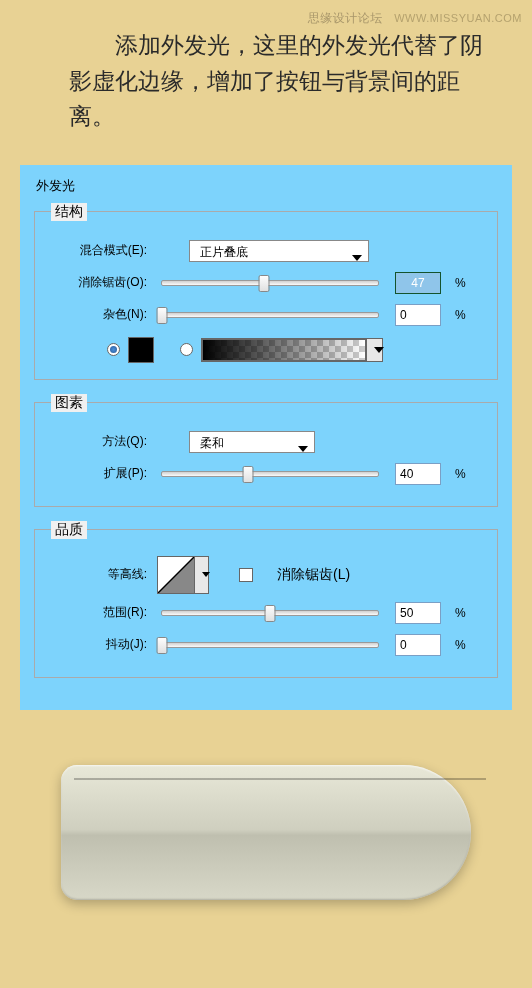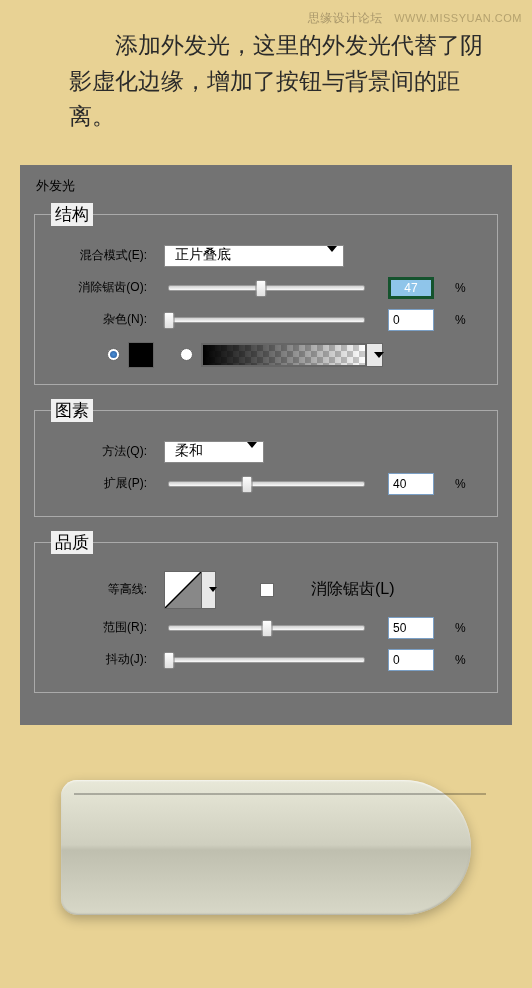--- a/index.html
+++ b/index.html
@@ -23,67 +23,68 @@
     .description {
       padding: 28px 40px 20px 40px;
       font-size: 23px;
       line-height: 1.55;
       color: #2a2a2a;
       font-family: "KaiTi", "STKaiti", serif;
       margin-left: 29px;
     }
     .description p { text-indent: 2em; }
     .panel {
-      background: #737373;
+      background: #7dd3fc;
       margin: 10px 20px 0 20px;
       padding: 12px 14px 18px 14px;
       font-size: 13px;
       color: #000;
       font-family: SimSun, "Microsoft YaHei", sans-serif;
     }
     .panel-title {
       font-size: 13px;
       margin-bottom: 4px;
       padding-left: 2px;
     }
     fieldset {
       border: 1px solid #aaa;
       margin: 8px 0 14px 0;
       padding: 14px 14px 16px 14px;
       position: relative;
     }
     legend {
-      font-size: 17px;
+      font-size: 14px;
       padding: 0 4px;
       background: #f0f0f0;
       margin-left: 2px;
     }
     .row {
       display: flex;
       align-items: center;
       height: 32px;
-      gap: 15px;
+      gap: 8px;
     }
     .label {
       width: 100px;
       text-align: right;
       font-size: 12px;
       padding-right: 2px;
       white-space: nowrap;
     }
     .dropdown {
       display: inline-flex;
-      align-items: flex-start;
+      align-items: flex-end;
       justify-content: space-between;
       background: #fff;
       border: 1px solid #888;
       height: 22px;
       padding: 0 6px 0 10px;
-      font-size: 14px;
+      font-size: 12px;
       cursor: pointer;
+      margin-left: 32px;
     }
     .dropdown-arrow {
       width: 0;
       height: 0;
       border-left: 5px solid transparent;
       border-right: 5px solid transparent;
       border-top: 6px solid #000;
       margin-left: 8px;
     }
     .slider-track {
@@ -111,21 +112,21 @@
       border: 1px solid #7a9fc5;
       background: #fff;
       text-align: left;
       padding: 0 4px;
       font-size: 12px;
       font-family: inherit;
     }
     .num-input.highlight {
       background: #8fc5ea;
       color: #fff;
-      border: 3px solid #14532d;
+      border: 1px solid #14532d;
       text-align: center;
     }
     .unit {
       font-size: 12px;
       width: 34px;
       padding-left: 6px;
     }
     .color-row {
       display: flex;
       align-items: center;
@@ -196,22 +197,22 @@
       display: flex; align-items: center; justify-content: center;
     }
     .checkbox {
       width: 14px;
       height: 14px;
       border: 1px solid #666;
       background: #fff;
       display: inline-block;
     }
     .check-label {
-      font-size: 16px;
-      margin-left: 22px;
+      font-size: 14px;
+      margin-left: 16px;
     }
     .button-preview {
       margin: 55px auto 0;
       width: 410px;
       height: 135px;
       position: relative;
     }
     .btn-outer {
       position: absolute;
       inset: 0;
@@ -300,21 +301,21 @@
         </div>
       </div>
     </div>
   </fieldset>
 
   <fieldset>
     <legend>图素</legend>
 
     <div class="row">
       <div class="label">方法(Q):</div>
-      <div class="dropdown" style="width:100px">
+      <div class="dropdown" style="width:126px">
         <span>柔和</span>
         <span class="dropdown-arrow"></span>
       </div>
     </div>
 
     <div class="row">
       <div class="label">扩展(P):</div>
       <div class="slider-track">
         <div class="slider-thumb" style="left:40%"></div>
       </div>

